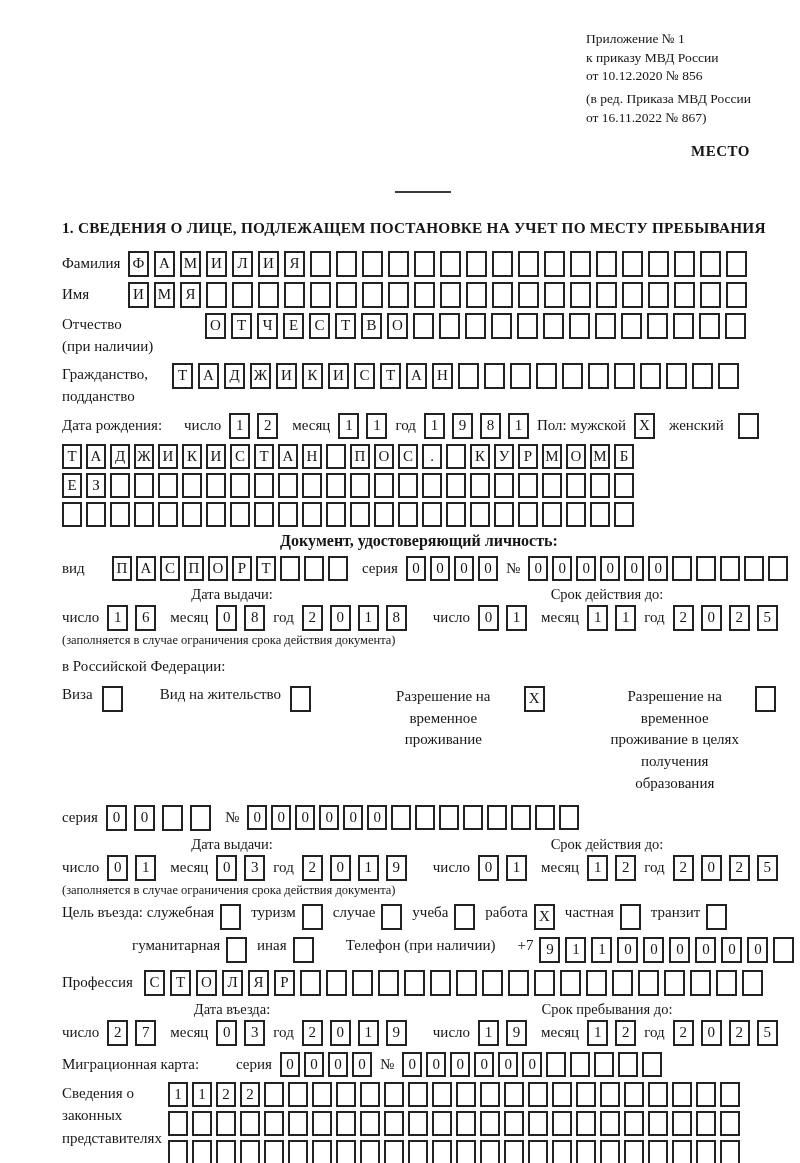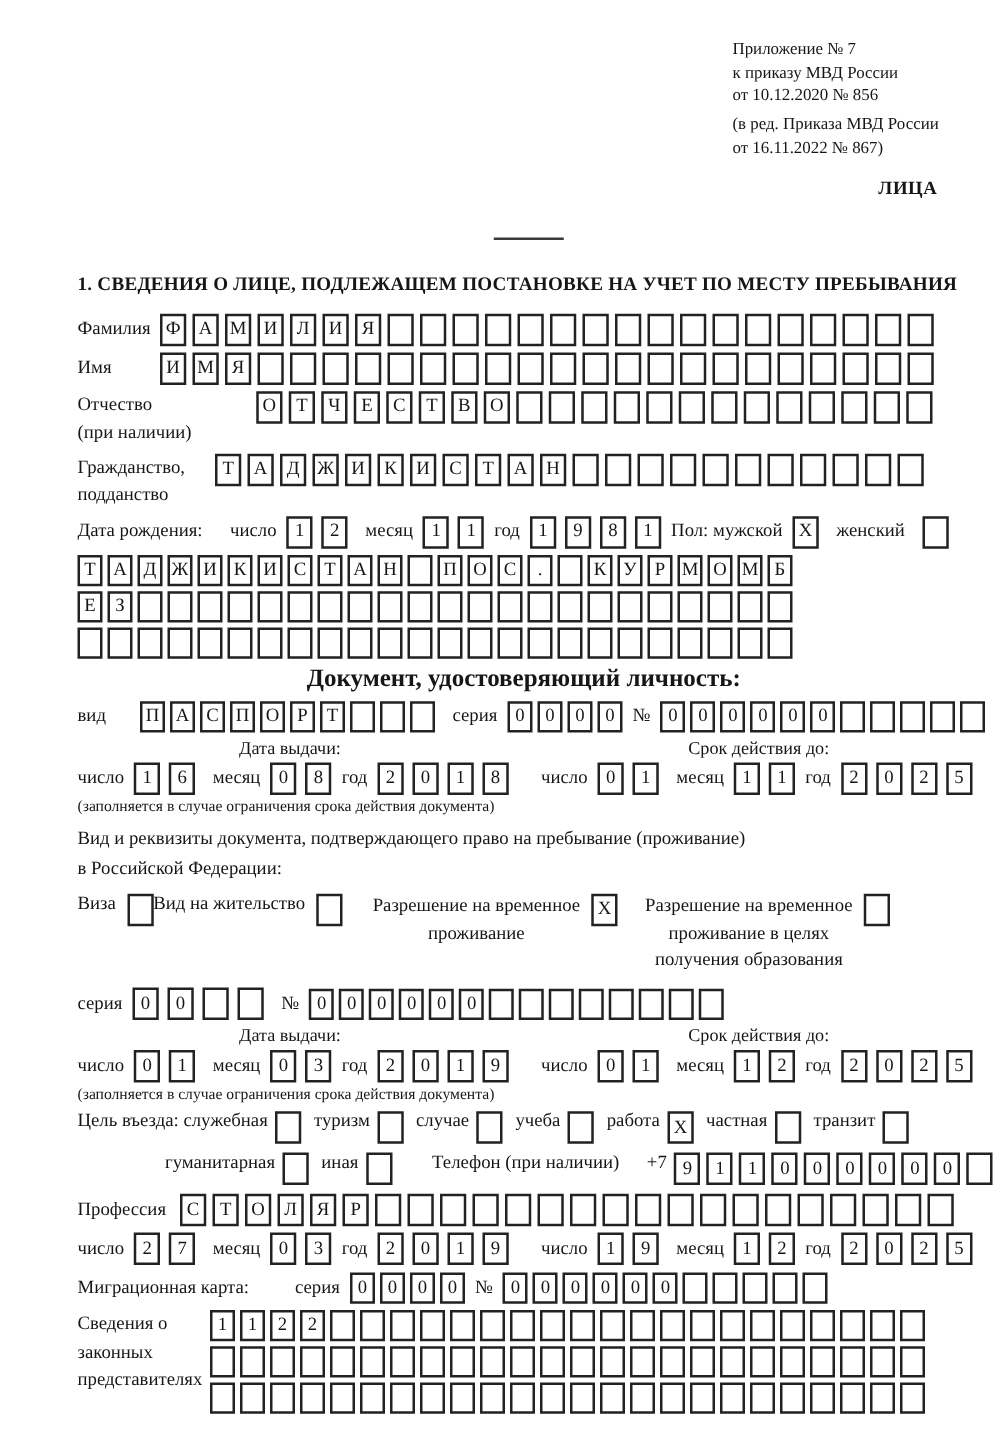--- a/index.html
+++ b/index.html
@@ -41,62 +41,62 @@
     flex: 0 0 auto; width: 21px; height: 26px;
     border: 2px solid #222; background: #fff;
     display: flex; align-items: center; justify-content: center;
     font-size: 15px; line-height: 1;
   }
   .cells-sm { gap: 4px; }
   .cells-sm .cell { width: 20px; height: 25px; }
   .cells.spread { gap: 7px; }
   .stackrows { display: flex; flex-direction: column; gap: 4px; }
 
-  .doc-heading { text-align: center; font-weight: bold; font-size: 20px; margin: 4px 0 6px 0; }
+  .doc-heading { text-align: center; font-weight: bold; font-size: 16px; margin: 4px 0 6px 0; }
 
   .inline-gap-s { margin-left: 8px; }
   .inline-gap-m { margin-left: 14px; }
   .inline-gap-l { margin-left: 22px; }
 
   
   .dates-block { margin: 4px 0 6px 0; }
   .dates-head { display: flex; font-size: 14.5px; margin-bottom: 2px; gap: 36px; }
   .dh-left  { flex: 0 0 340px; text-align: center; }
   .dh-right { flex: 1; text-align: center; }
   .dates-row { display: flex; align-items: center; }
   .dgroup { display: flex; align-items: center; flex: 0 0 340px; }
   .dgroup.right { flex: 1; margin-left: 26px; }
   .restrict-note { font-size: 12.5px; text-align: left; margin: 2px 6px 0 0; }
 
   .intro { line-height: 1.6; margin-top: 4px; }
 
-  .permit-row { display: flex; align-items: flex-start; margin: 8px 0 10px 0; }
+  .permit-row { display: flex; align-items: flex-start; margin: 8px 0 10px 0; gap: 37px; }
   .permit-item { display: flex; align-items: flex-start; }
   .permit-text { text-align: center; line-height: 1.45; }
   .pm-gap { margin-left: 9px; }
 
   .purpose-row { display: flex; margin-bottom: 7px; flex-wrap: nowrap; }
   .purpose-row .cells { margin-left: 6px; margin-right: 10px; }
   .indent70 { margin-left: 70px; }
 
   .legal-block { display: flex; align-items: flex-start; margin-top: 4px; }
 </style>
 </head>
 <body>
 
 <div class="page">
 
   <div class="appendix">
-    <div>Приложение № 7</div>
+    <div>Приложение № 1</div>
     <div>к приказу МВД России</div>
     <div>от 10.12.2020 № 856</div>
     <div class="rev">(в ред. Приказа МВД России</div>
     <div>от 16.11.2022 № 867)</div>
   </div>
-  <div class="forma">ЛИЦА</div>
+  <div class="forma">МЕСТО</div>
 
   <div class="title">
     <div><span class="blank-line"></span></div>
   </div>
 
   <div class="sec-heading">1. СВЕДЕНИЯ О ЛИЦЕ, ПОДЛЕЖАЩЕМ ПОСТАНОВКЕ НА УЧЕТ ПО МЕСТУ ПРЕБЫВАНИЯ</div>
 
   <div class="form-area">
 
     <div class="frow">
@@ -413,21 +413,20 @@
               <span class="cell">0</span>
               <span class="cell">2</span>
               <span class="cell">5</span>
             </span>
         </div>
       </div>
       <div class="restrict-note">(заполняется в случае ограничения срока действия документа)</div>
     </div>
 
     <div class="intro">
-      <div>Вид и реквизиты документа, подтверждающего право на пребывание (проживание)</div>
       <div>в Российской Федерации:</div>
     </div>
 
     <div class="permit-row">
       <div class="permit-item">
         <span class="lbl">Виза</span>
         <span class="cells pm-gap">
             <span class="cell"></span>
           </span>
       </div>
@@ -614,20 +613,24 @@
           <span class="cell"></span>
           <span class="cell"></span>
           <span class="cell"></span>
           <span class="cell"></span>
           <span class="cell"></span>
           <span class="cell"></span>
         </span>
     </div>
 
     <div class="dates-block">
+      <div class="dates-head">
+        <span class="dh-left">Дата въезда:</span>
+        <span class="dh-right">Срок пребывания до:</span>
+      </div>
       <div class="dates-row">
         <div class="dgroup">
           <span class="lbl">число</span>
           <span class="cells spread inline-gap-s">
               <span class="cell">2</span>
               <span class="cell">7</span>
             </span>
           <span class="lbl inline-gap-m">месяц</span>
           <span class="cells spread inline-gap-s">
               <span class="cell">0</span>

